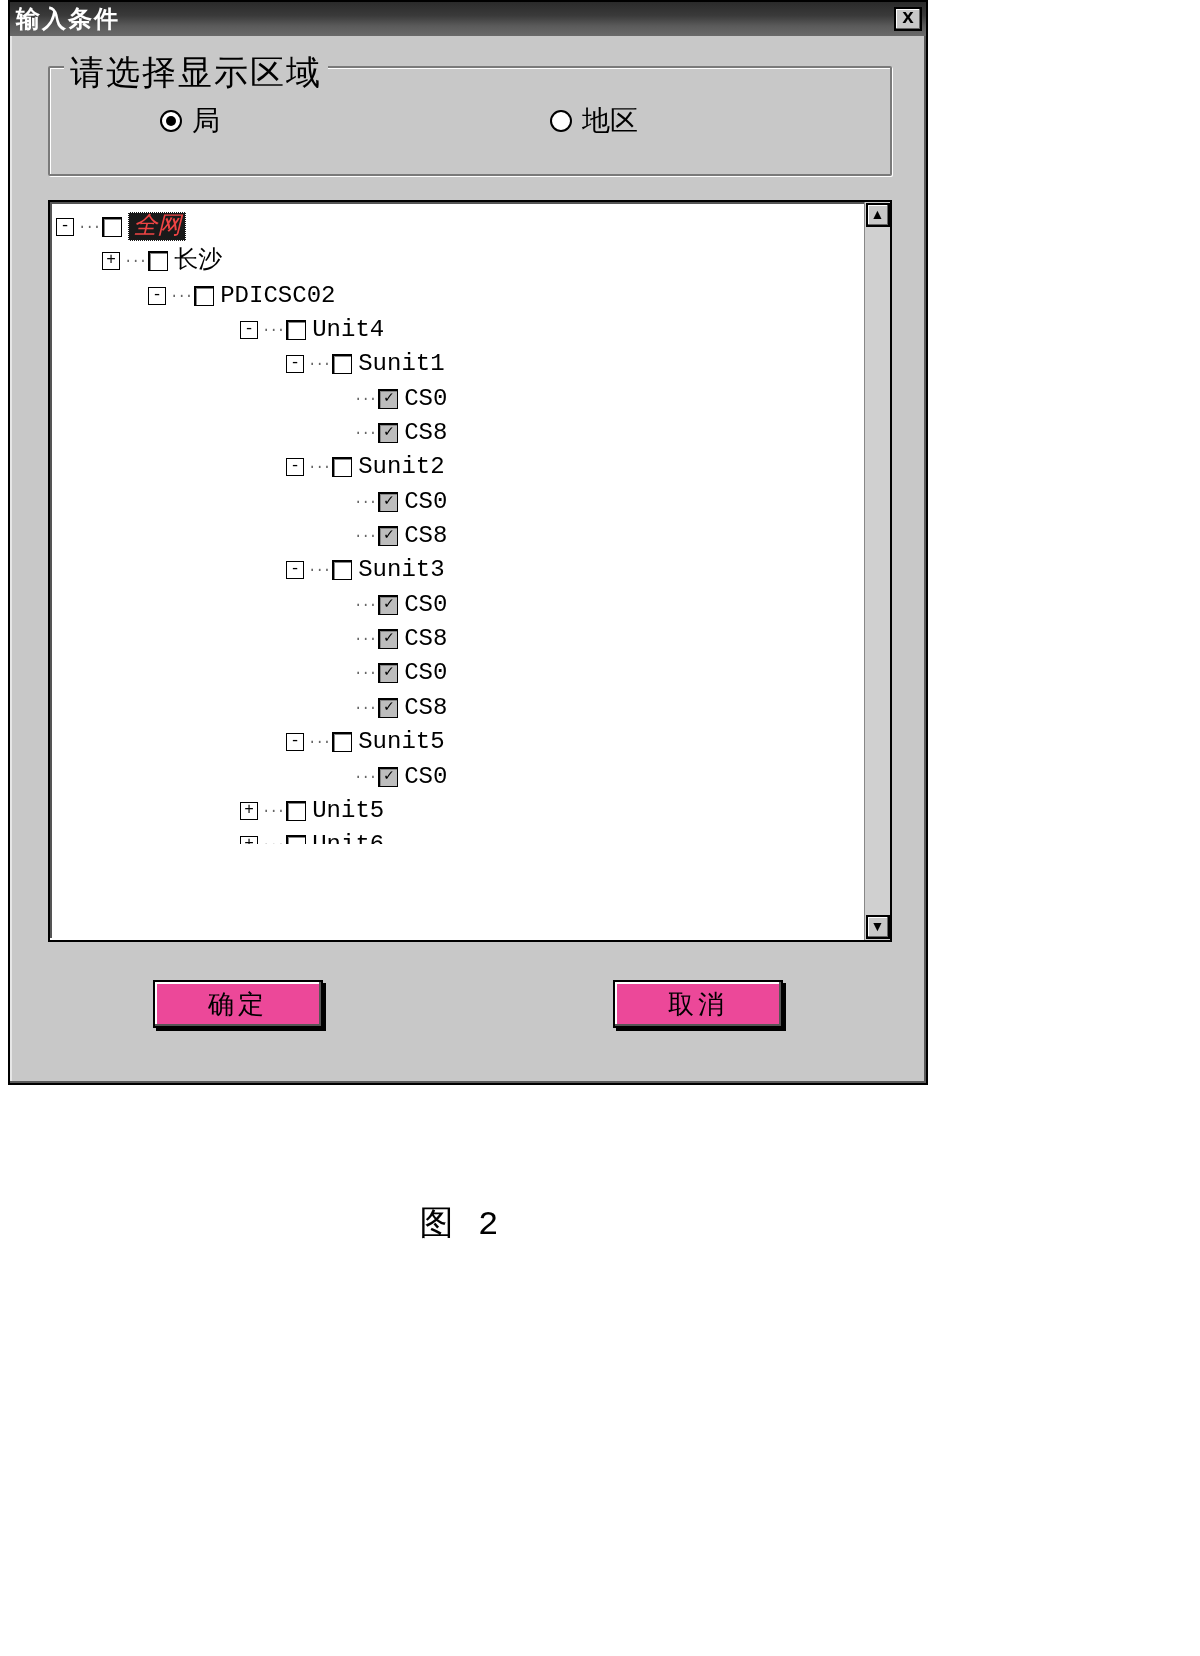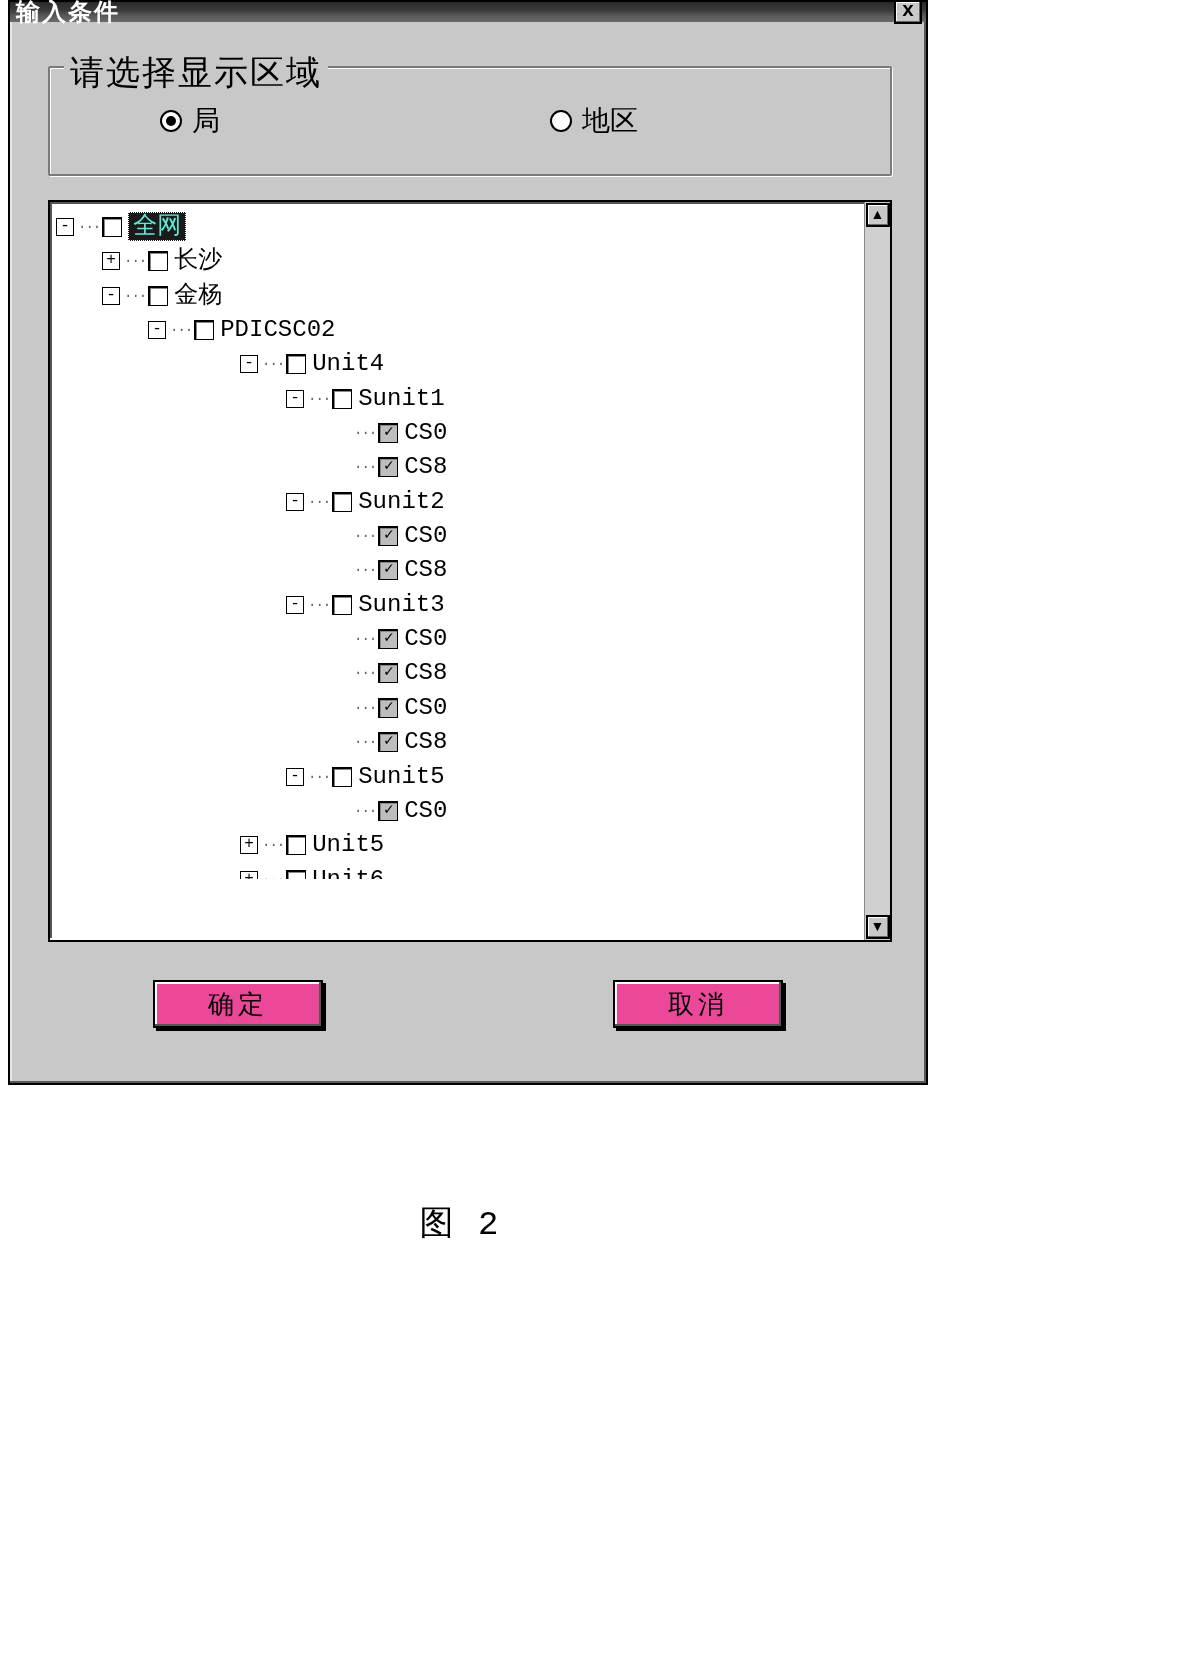--- a/index.html
+++ b/index.html
@@ -19,21 +19,21 @@
   .dialog {
     position: absolute;
     left: 8px; top: 0;
     width: 920px;
     height: 1085px;
     border: 2px solid #000;
     background: #c8c8c8;
     box-shadow: inset -2px -2px 0 #5a5a5a, inset 2px 2px 0 #e6e6e6;
   }
   .titlebar {
-    height: 20px;
+    height: 34px;
     background: linear-gradient(#2a2a2a,#3a3a3a 40%,#5a5a5a 70%,#6a6a6a);
     display: flex;
     align-items: center;
     justify-content: space-between;
     padding: 0 4px;
     color: #fff;
     font-weight: bold;
   }
   .titlebar .title { padding-left: 2px; letter-spacing: 2px; font-size: 24px;}
   .titlebar .xbtn {
@@ -157,23 +157,24 @@
     text-align: center;
     line-height: 14px;
     font-size: 16px;
     font-weight: bold;
   }
   .cb.greyed { background: #bdbdbd; }
   .cb.checked::after { content: "✓"; color: #000; font-size: 16px; }
   .label { vertical-align: middle; }
   .label.sel {
     background: #1a1a1a;
-    color: #5eead4;
+    color: #ef4444;
     padding: 0 4px;
     border: 1px dotted #fff;
+    font-style: italic;
   }
   
   .btns {
     position: absolute;
     left: 0; right: 0; top: 978px;
     height: 72px;
     display: flex;
     justify-content: center;
     gap: 290px;
   }
@@ -221,21 +222,20 @@
             <span class="radio"></span>
             <span>地区</span>
           </div>
         </div>
     </div>
 
     <div class="tree-outer">
       <div class="tree-view" id="tree-view">
           <div class="node"><span class="indent" style="width: 0px;"></span><span class="expander">-</span><span class="dots">···</span><span class="cb"></span><span class="label sel">全网</span></div>
           <div class="node"><span class="indent" style="width: 46px;"></span><span class="expander">+</span><span class="dots">···</span><span class="cb"></span><span class="label">长沙</span></div>
-          <div class="node"><span class="indent" style="width: 46px;"></span><span class="expander">-</span><span class="dots">···</span><span class="cb"></span><span class="label">金杨</span></div>
           <div class="node"><span class="indent" style="width: 92px;"></span><span class="expander">-</span><span class="dots">···</span><span class="cb"></span><span class="label">PDICSC02</span></div>
           <div class="node"><span class="indent" style="width: 184px;"></span><span class="expander">-</span><span class="dots">···</span><span class="cb"></span><span class="label">Unit4</span></div>
           <div class="node"><span class="indent" style="width: 230px;"></span><span class="expander">-</span><span class="dots">···</span><span class="cb"></span><span class="label">Sunit1</span></div>
           <div class="node"><span class="indent" style="width: 276px;"></span><span class="expander none"></span><span class="dots">···</span><span class="cb greyed checked"></span><span class="label">CS0</span></div>
           <div class="node"><span class="indent" style="width: 276px;"></span><span class="expander none"></span><span class="dots">···</span><span class="cb greyed checked"></span><span class="label">CS8</span></div>
           <div class="node"><span class="indent" style="width: 230px;"></span><span class="expander">-</span><span class="dots">···</span><span class="cb"></span><span class="label">Sunit2</span></div>
           <div class="node"><span class="indent" style="width: 276px;"></span><span class="expander none"></span><span class="dots">···</span><span class="cb greyed checked"></span><span class="label">CS0</span></div>
           <div class="node"><span class="indent" style="width: 276px;"></span><span class="expander none"></span><span class="dots">···</span><span class="cb greyed checked"></span><span class="label">CS8</span></div>
           <div class="node"><span class="indent" style="width: 230px;"></span><span class="expander">-</span><span class="dots">···</span><span class="cb"></span><span class="label">Sunit3</span></div>
           <div class="node"><span class="indent" style="width: 276px;"></span><span class="expander none"></span><span class="dots">···</span><span class="cb greyed checked"></span><span class="label">CS0</span></div>

